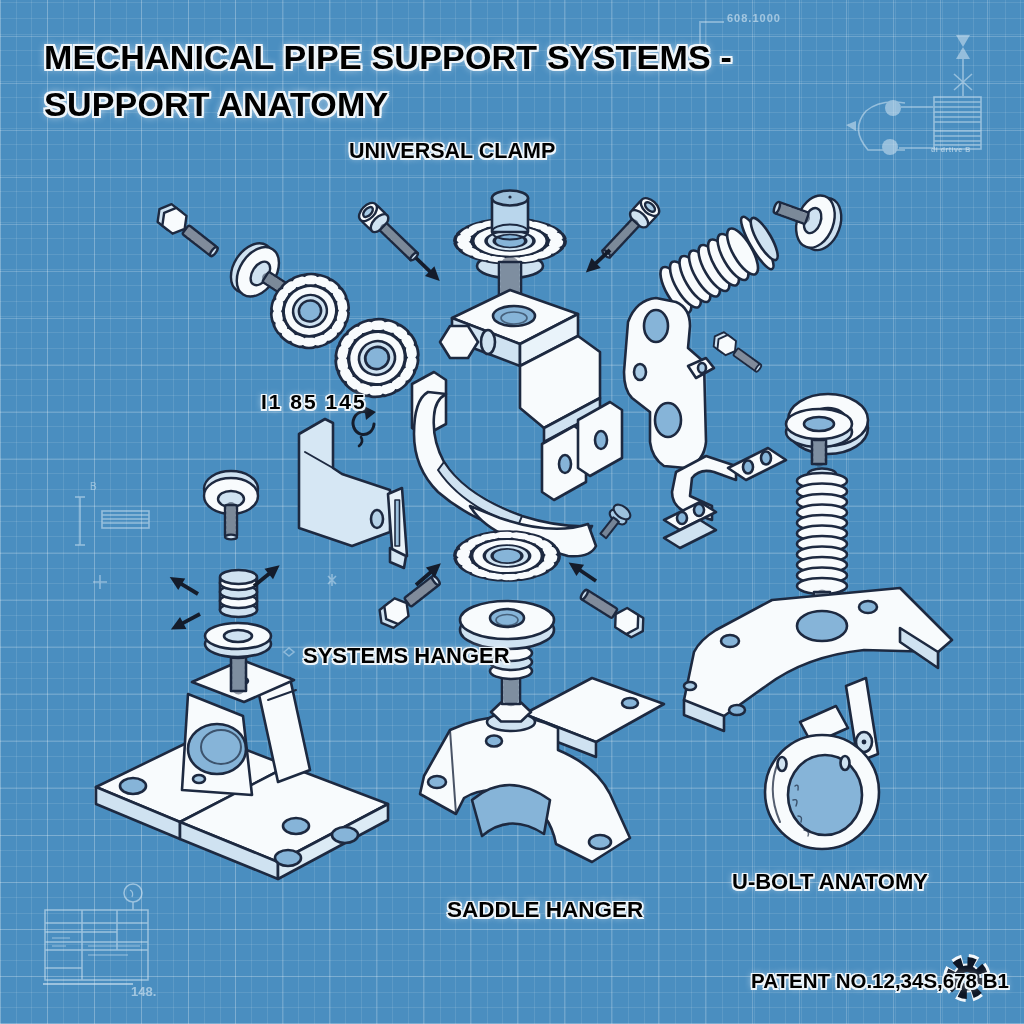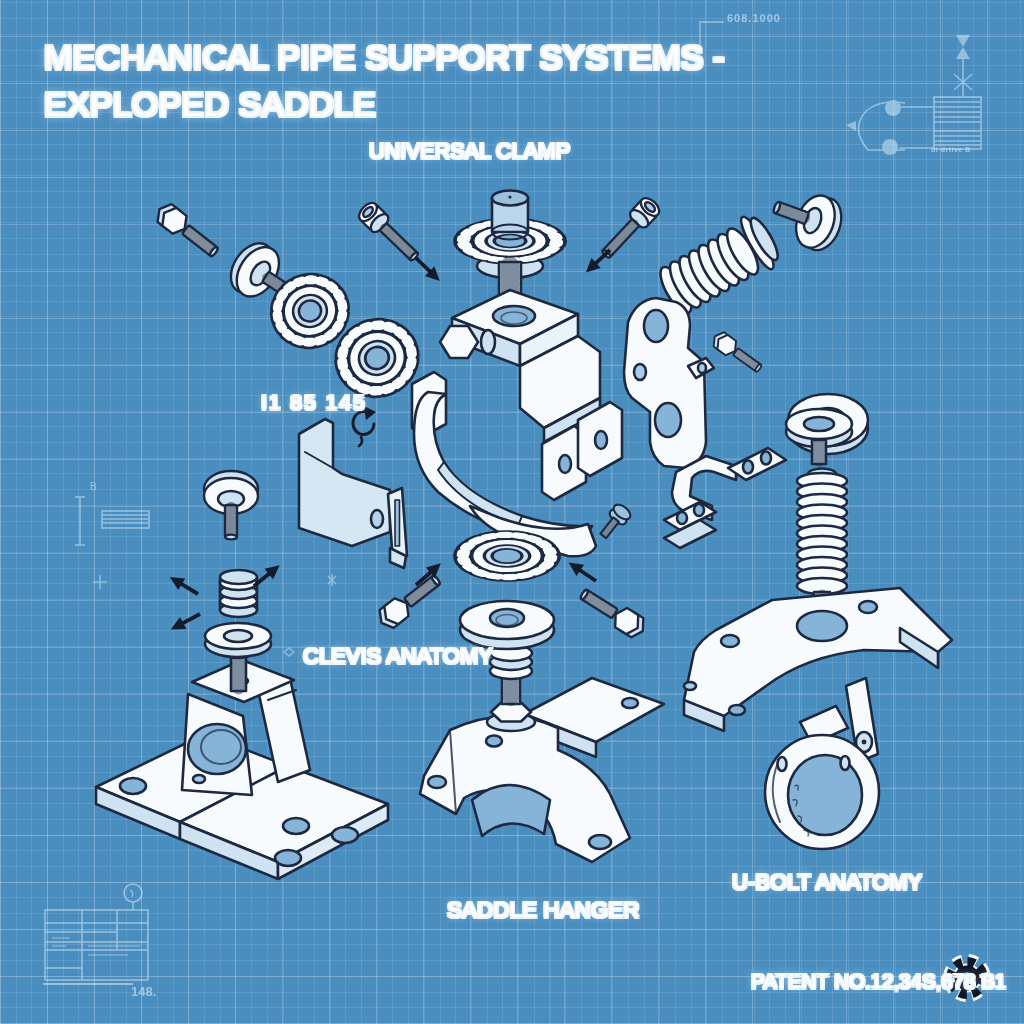--- a/index.html
+++ b/index.html
@@ -8,32 +8,32 @@
     background-color:#4a8ec0;
     background-image:
       repeating-linear-gradient(0deg, rgba(255,255,255,.20) 0 1px, transparent 1px 47px),
       repeating-linear-gradient(90deg, rgba(255,255,255,.20) 0 1px, transparent 1px 47px),
       repeating-linear-gradient(0deg, rgba(255,255,255,.10) 0 1px, transparent 1px 15.7px),
       repeating-linear-gradient(90deg, rgba(255,255,255,.10) 0 1px, transparent 1px 15.7px);
     font-family:"Liberation Sans", sans-serif;
   }
   .layer{position:absolute;left:0;top:0;width:1024px;height:1024px;}
   .lbl{
-    position:absolute;font-weight:normal;color:#ffffff;white-space:nowrap;
+    position:absolute;font-weight:bold;color:#000000;white-space:nowrap;
     text-shadow:1.5px 0 0 #eef5fa,-1.5px 0 0 #eef5fa,0 1.5px 0 #eef5fa,0 -1.5px 0 #eef5fa,
       1.5px 1.5px 0 #eef5fa,-1.5px -1.5px 0 #eef5fa,1.5px -1.5px 0 #eef5fa,-1.5px 1.5px 0 #eef5fa,
       0 0 7px rgba(255,255,255,.85);
   }
   .title{
     left:44px;top:34px;font-size:34px;line-height:47px;letter-spacing:.2px;
     text-shadow:2px 0 0 #eef5fa,-2px 0 0 #eef5fa,0 2px 0 #eef5fa,0 -2px 0 #eef5fa,
       2px 2px 0 #eef5fa,-2px -2px 0 #eef5fa,2px -2px 0 #eef5fa,-2px 2px 0 #eef5fa,
       0 0 9px rgba(255,255,255,.9);
   }
-  .lbl-universal{left:369px;top:139px;font-size:21.5px;}
+  .lbl-universal{left:349px;top:139px;font-size:21.5px;}
   .lbl-partnum{left:261px;top:390px;font-size:21px;letter-spacing:2px;text-align:center;}
   .lbl-clevis{left:303px;top:643px;font-size:22px;}
   .lbl-saddle{left:399px;top:897px;font-size:22.5px;padding-left:48px;}
   .lbl-ubolt{left:732px;top:869px;font-size:22px;}
   .lbl-patent{left:707px;top:969px;font-size:20.5px;padding-left:44px;}
   .faint{
     position:absolute;color:#e8f3fa;opacity:.55;font-weight:bold;white-space:nowrap;
     font-family:"Liberation Sans", sans-serif;text-shadow:none;
   }
   .fnt-topcenter{left:727px;top:12px;font-size:11px;letter-spacing:1px;}
@@ -376,25 +376,25 @@
     <circle r="15" fill="none" stroke="#f2f7fb" stroke-width="18" stroke-dasharray="6.8 4.98" stroke-dashoffset="-0.8"></circle>
     <circle r="14.5" fill="#f2f7fb"></circle>
     <circle r="15" fill="none" stroke="#0d1524" stroke-width="12" stroke-dasharray="6.8 4.98"></circle>
     <circle r="12.5" fill="#0d1524"></circle>
     <circle r="6" fill="#4a8ec0"></circle>
   </g>
 </svg>
 
 <div class="lbl title">
   <div>MECHANICAL PIPE SUPPORT SYSTEMS -</div>
-  <div>EXPLOPED SADDLE</div>
+  <div>SUPPORT ANATOMY</div>
 </div>
 
 <div class="lbl lbl-universal">UNIVERSAL CLAMP</div>
 <div class="lbl lbl-partnum">I1 85 145</div>
-<div class="lbl lbl-clevis">CLEVIS ANATOMY</div>
+<div class="lbl lbl-clevis">SYSTEMS HANGER</div>
 <div class="lbl lbl-saddle">SADDLE HANGER</div>
 <div class="lbl lbl-ubolt">U-BOLT ANATOMY</div>
 <div class="lbl lbl-patent">PATENT NO.12,34S,678 B1</div>
 
 <div class="faint fnt-topcenter">608.1000</div>
 <div class="faint fnt-topright">di drtive B</div>
 <div class="faint fnt-bottomleft">148.</div>
 
 </body></html>

